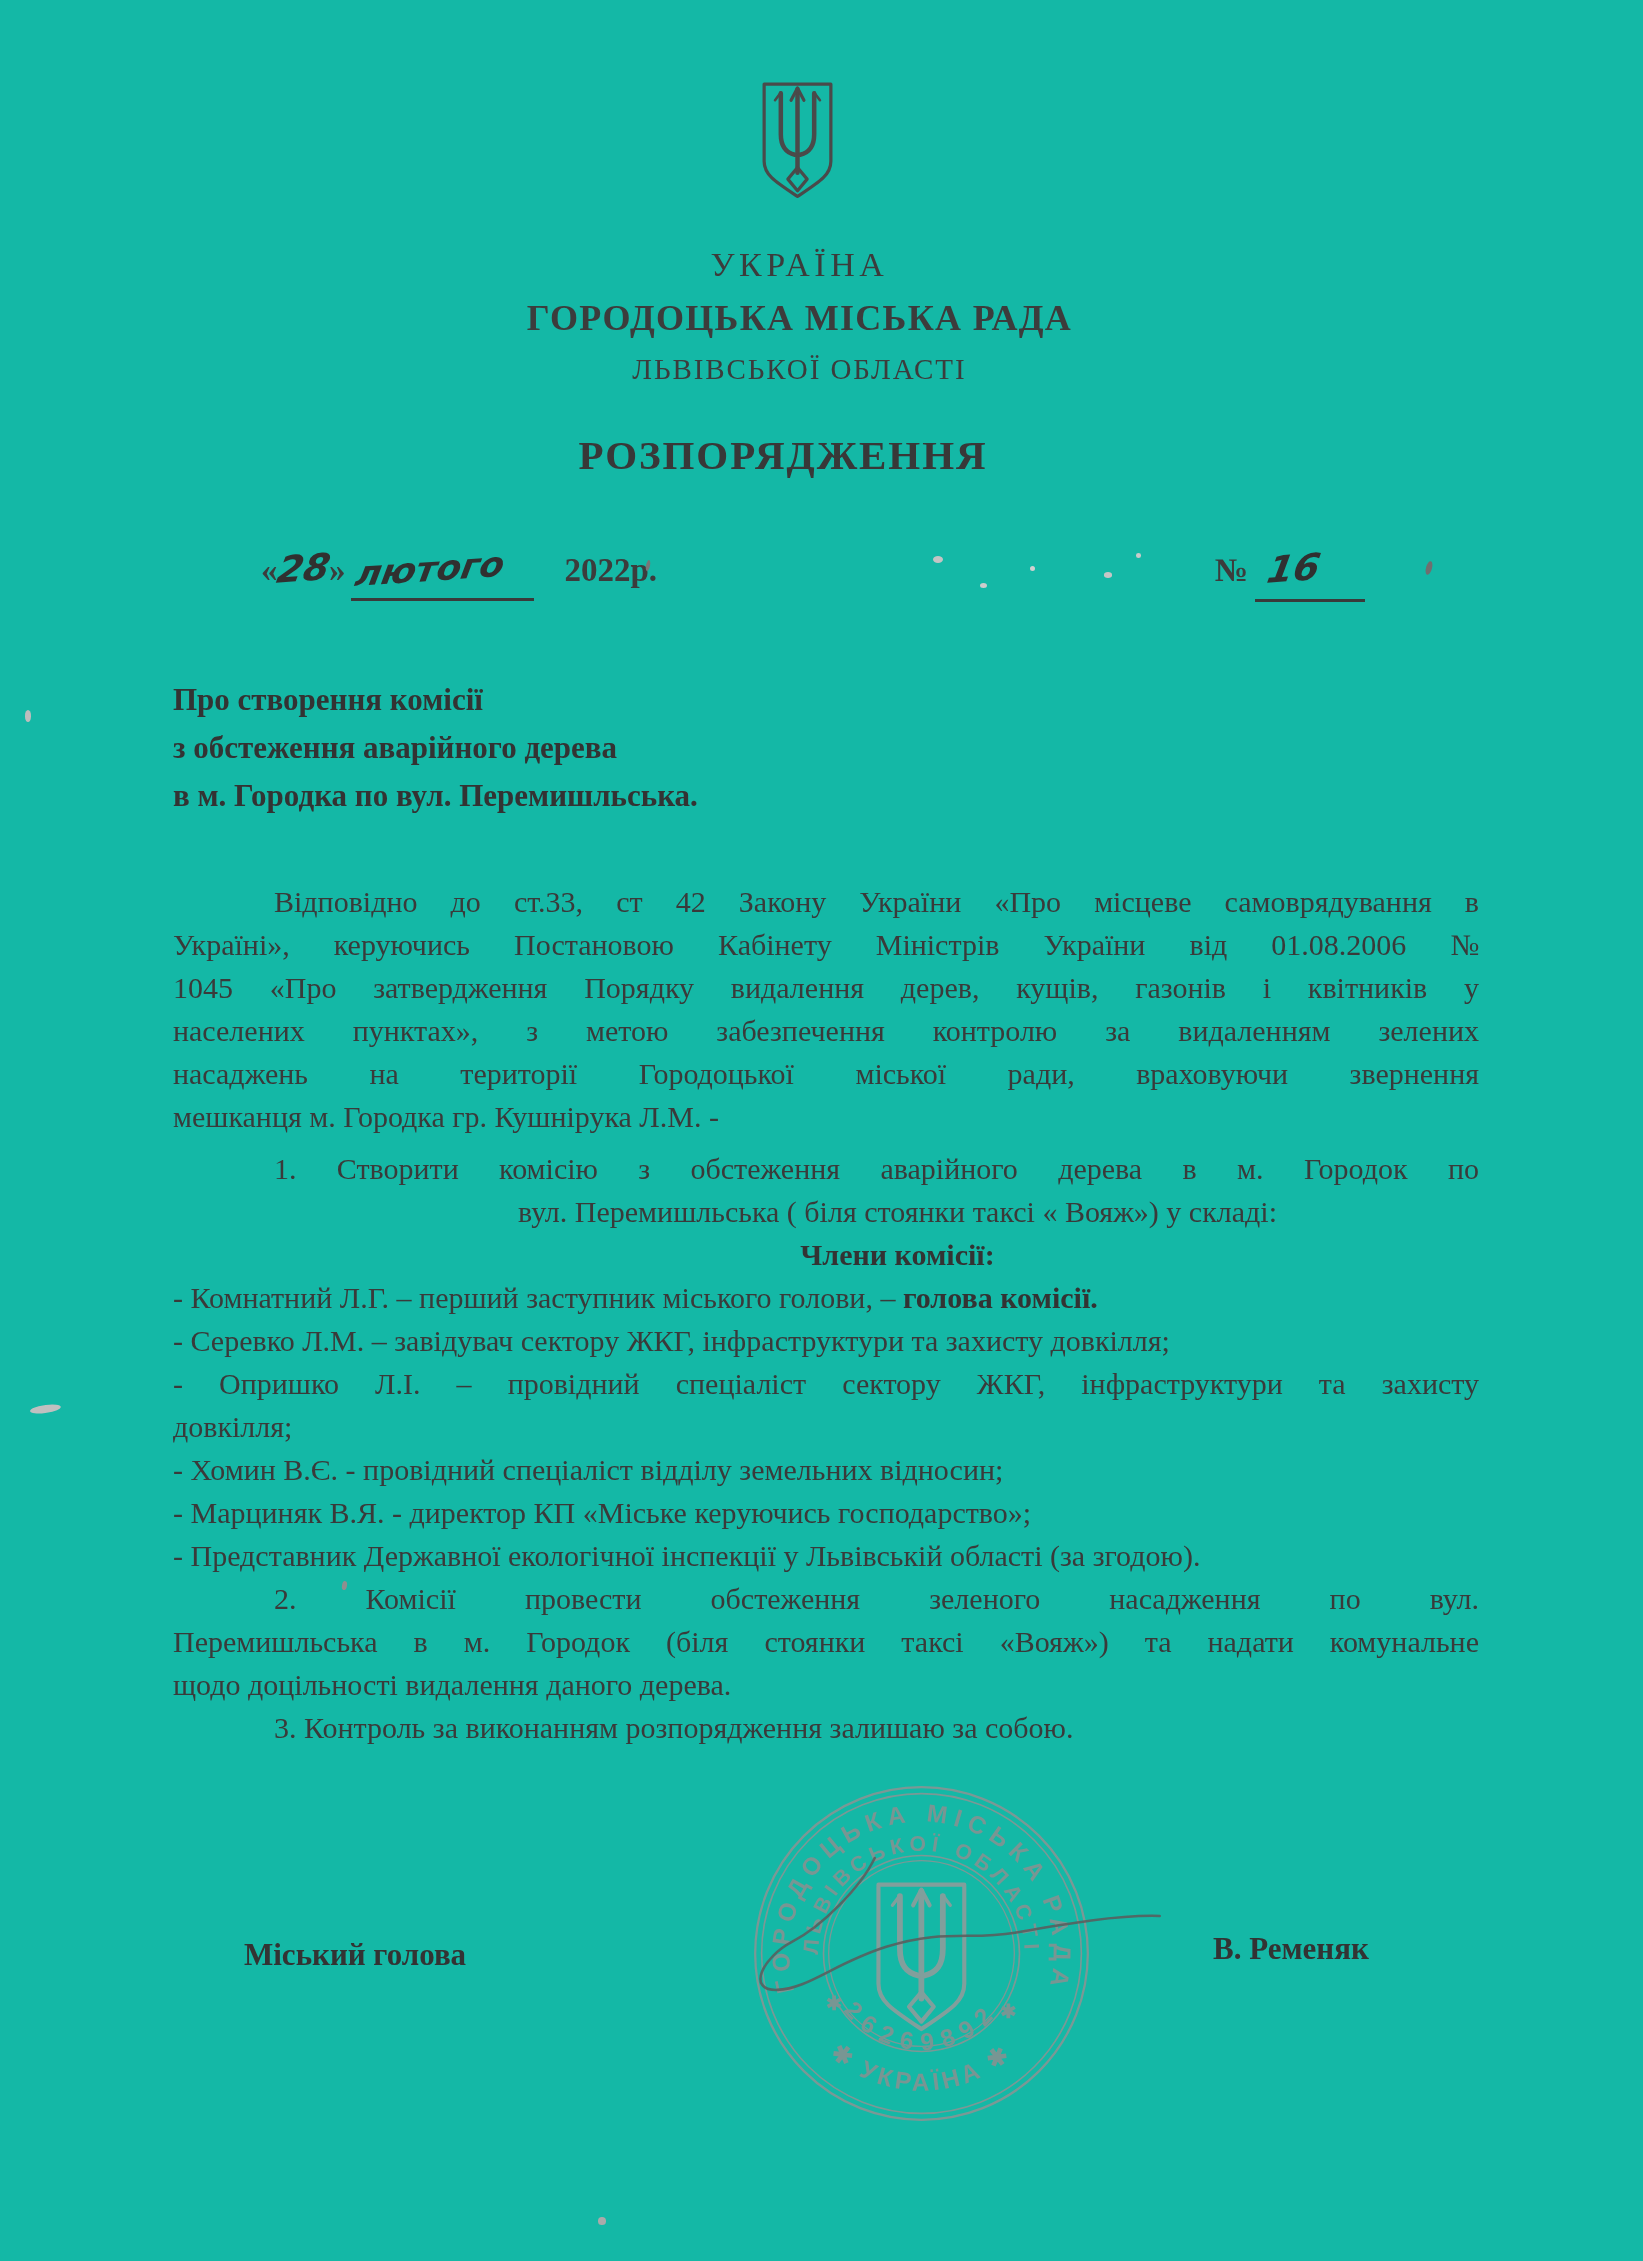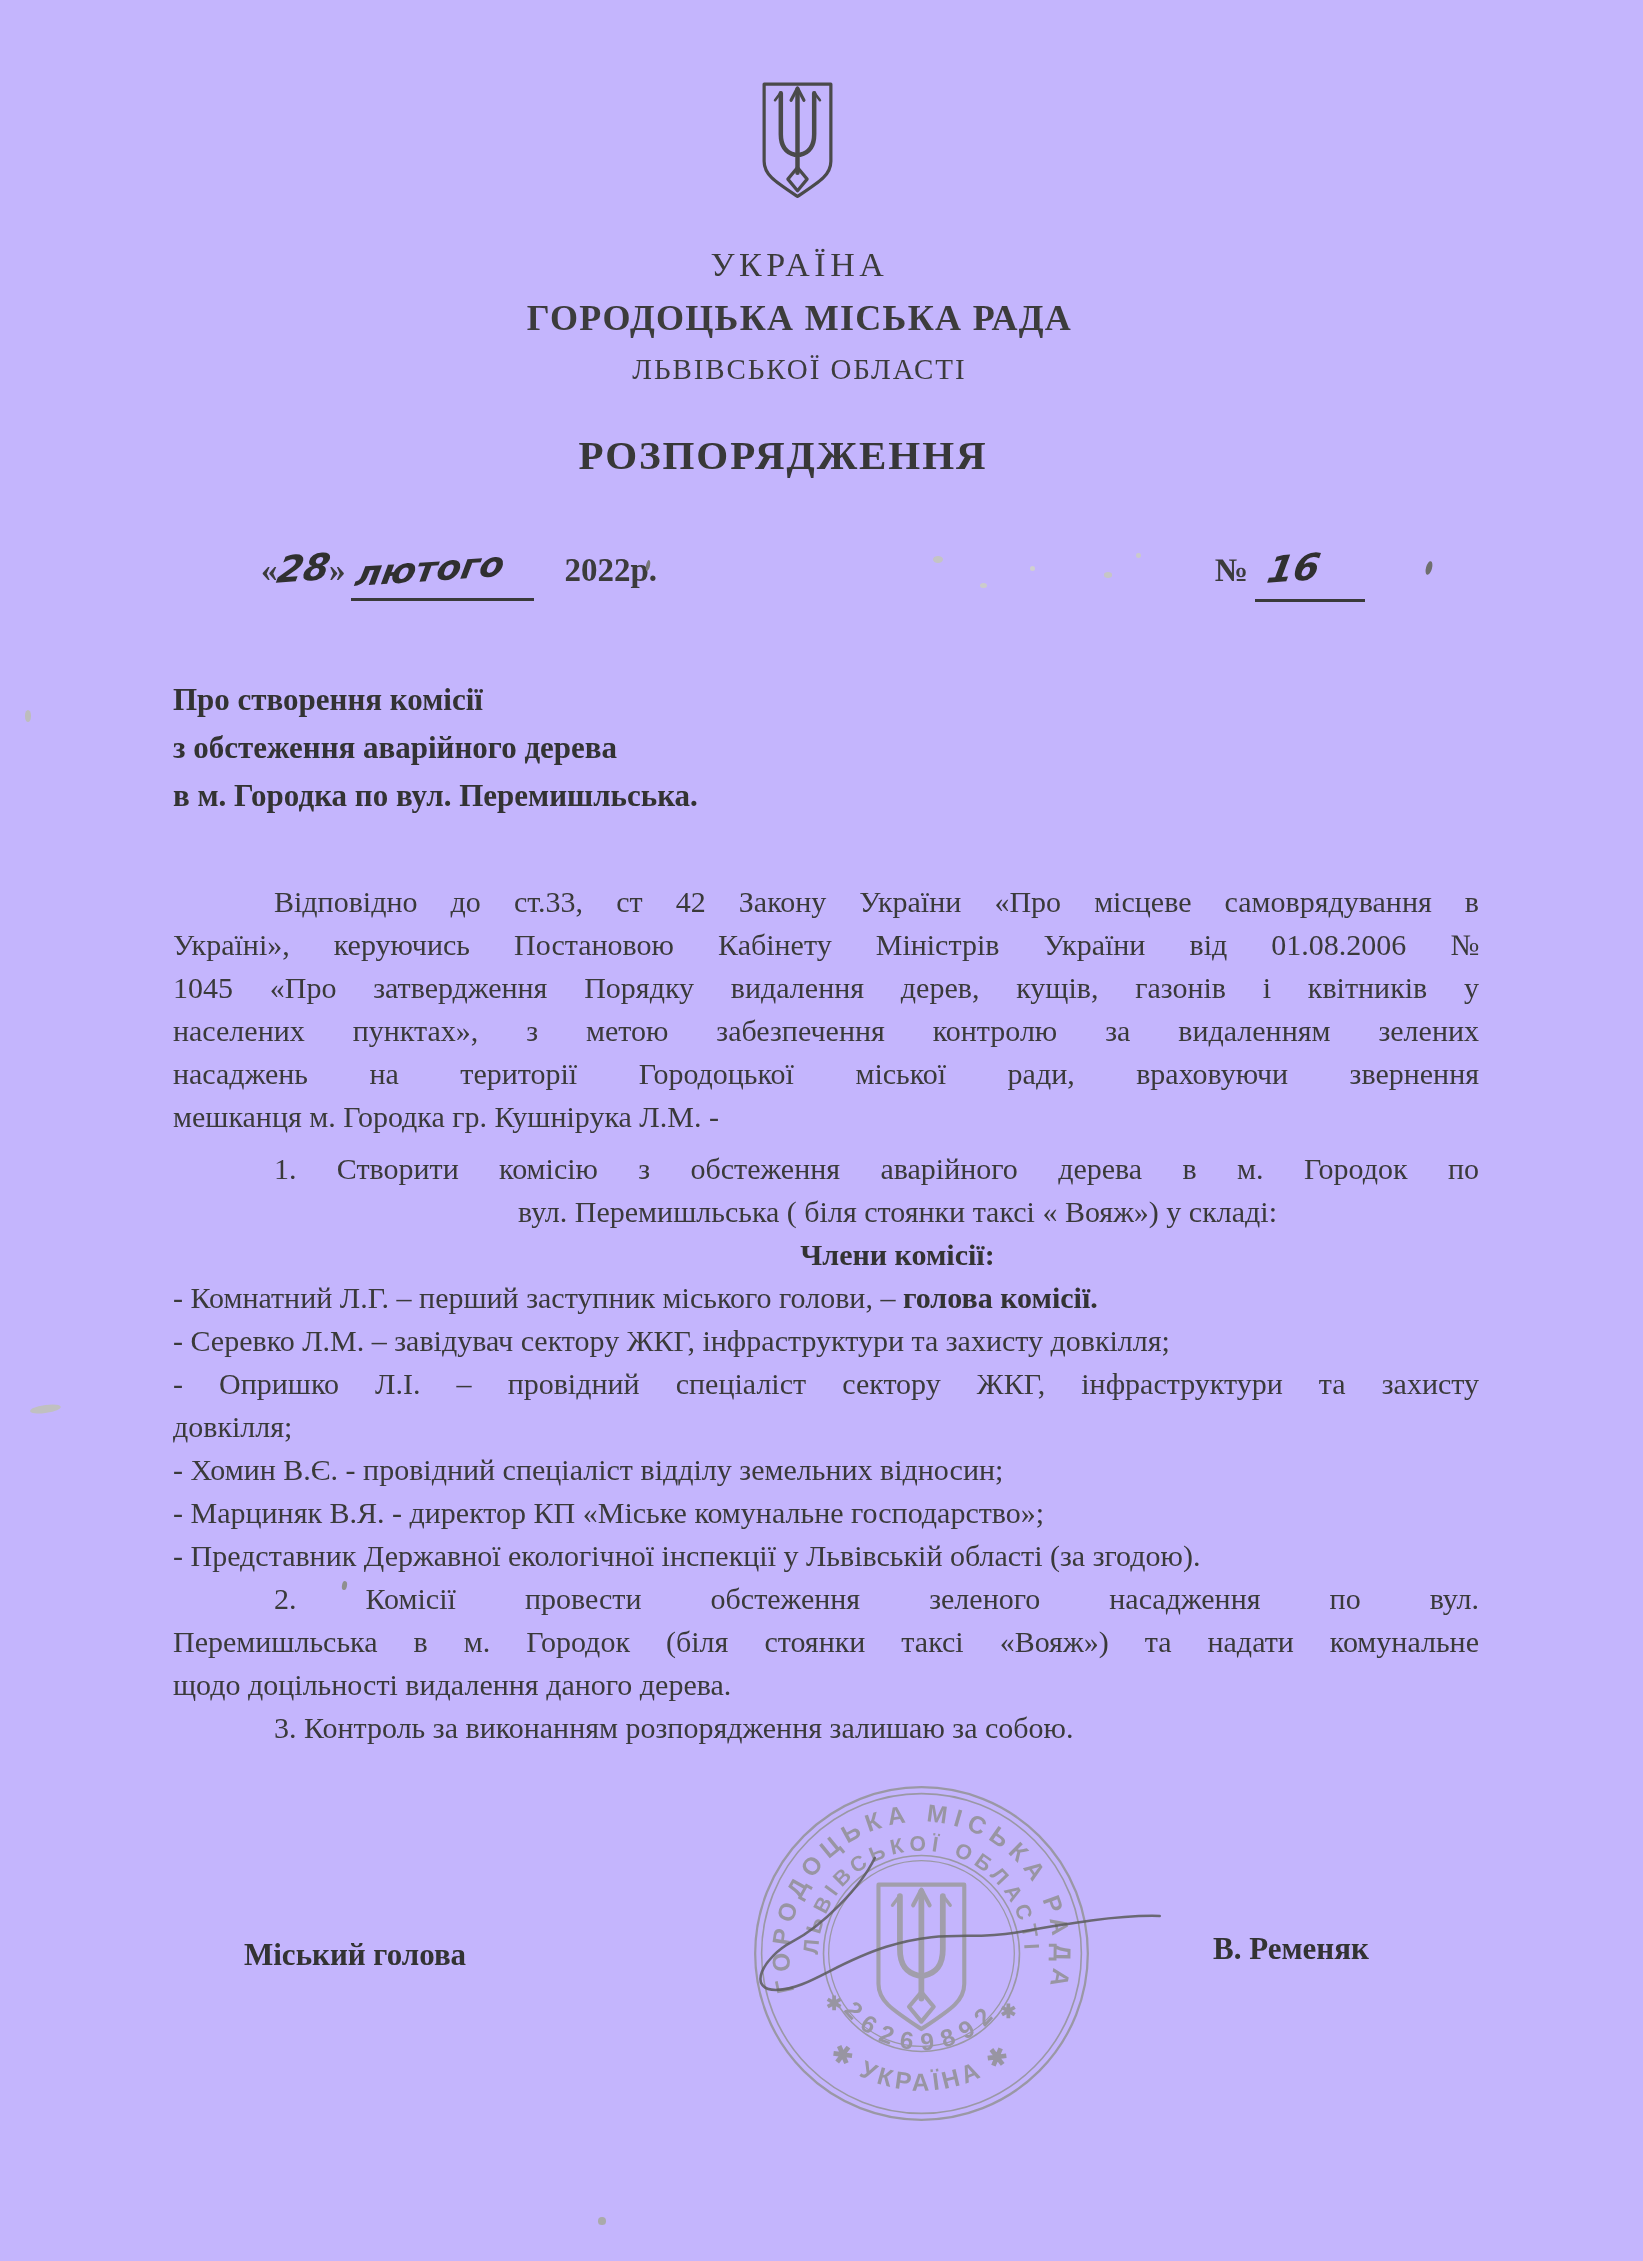--- a/index.html
+++ b/index.html
@@ -1,16 +1,16 @@
 <!DOCTYPE html>
 <html style="font-size:10.3px"><head>
 <meta charset="utf-8">
 <style>
   html,body{margin:0;padding:0;background:#e8e8e8;}
-  .page{position:relative;width:1644px;height:2261px;background:#c4b5fd;
+  .page{position:relative;width:1644px;height:2261px;background:#14b8a6;
         font-family:"Liberation Serif",serif;color:#3c3c3c;overflow:hidden;}
   .abs{position:absolute;}
   .centerband{left:-22.6px;top:0;width:1644px;text-align:center;}
   .hdr-country{top:246px;font-size:34px;letter-spacing:4.5px;}
   .hdr-org{top:297px;font-size:36px;font-weight:bold;letter-spacing:1.3px;}
   .hdr-region{top:353px;font-size:29px;letter-spacing:1.9px;}
   .titleband{left:-39px;top:431px;width:1644px;text-align:center;
              font-size:41px;font-weight:bold;letter-spacing:1.9px;color:#383838;}
   .dateline{top:547px;left:0;width:1644px;height:77px;font-size:33px;font-weight:bold;}
   .d-left{position:absolute;left:261px;top:0;white-space:nowrap;}
@@ -92,21 +92,21 @@
 
   <div class="abs block lst">
     <div class="just ind1">1. Створити комісію з обстеження аварійного дерева в м. Городок по</div>
     <div class="line ind2">вул. Перемишльська ( біля стоянки таксі « Вояж») у складі:</div>
     <div class="line ind2 b">Члени комісії:</div>
     <div class="line"><span>- Комнатний Л.Г. – перший заступник міського голови, – </span><span class="b">голова комісії.</span></div>
     <div class="line">- Серевко Л.М. – завідувач сектору ЖКГ, інфраструктури та захисту довкілля;</div>
     <div class="just">- Опришко Л.І. – провідний спеціаліст сектору ЖКГ, інфраструктури та захисту</div>
     <div class="line">довкілля;</div>
     <div class="line">- Хомин В.Є. - провідний спеціаліст відділу земельних відносин;</div>
-    <div class="line">- Марциняк В.Я. - директор КП «Міське комунальне господарство»;</div>
+    <div class="line">- Марциняк В.Я. - директор КП «Міське керуючись господарство»;</div>
     <div class="line">- Представник Державної екологічної інспекції у Львівській області (за згодою).</div>
     <div class="just ind1">2. Комісії провести обстеження зеленого насадження по вул.</div>
     <div class="just">Перемишльська в м. Городок (біля стоянки таксі «Вояж») та надати комунальне</div>
     <div class="line">щодо доцільності видалення даного дерева.</div>
     <div class="line ind1">3. Контроль за виконанням розпорядження залишаю за собою.</div>
   </div>
 
   <div class="abs sig-role">Міський голова</div>
   <div class="abs sig-name">В. Ременяк</div>
 

